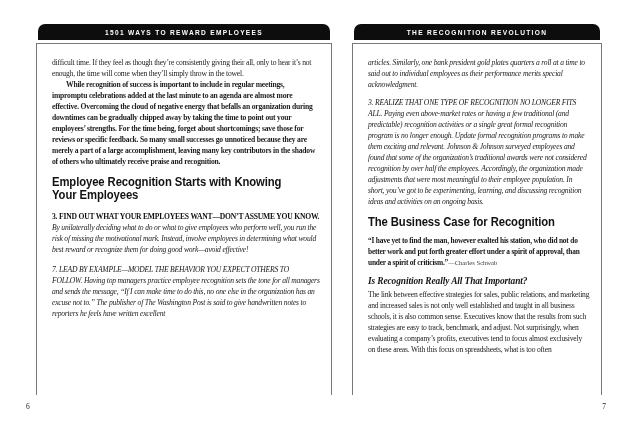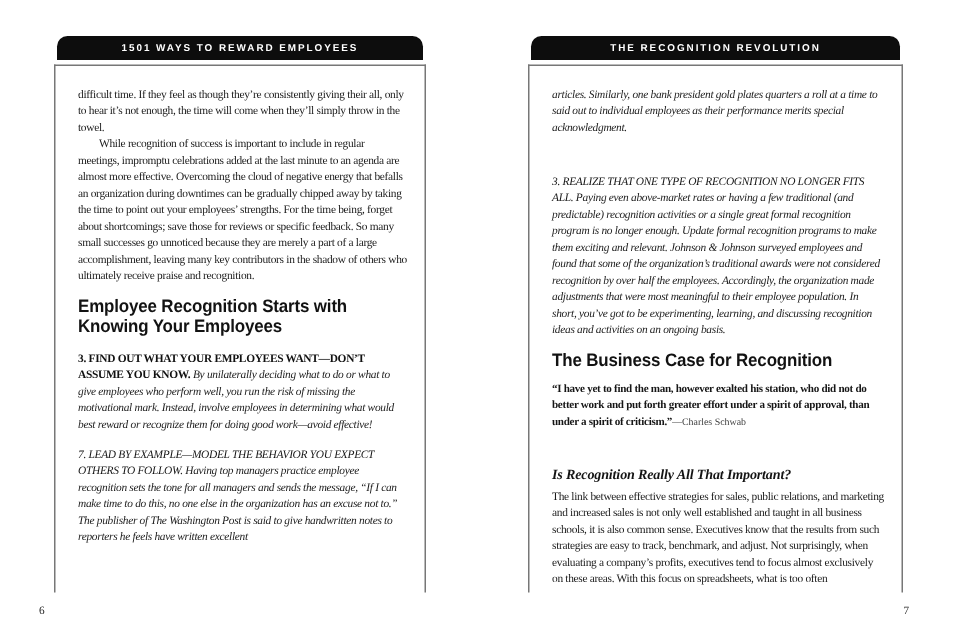--- a/index.html
+++ b/index.html
@@ -1,47 +1,47 @@
 <!DOCTYPE html>
 <html style="--banner-bg: #0d0d0d; --banner-text: #ffffff; --body-text: #1b1b1b;"><head>
 <meta charset="utf-8">
 <style>
   html,body{margin:0;padding:0;background:#e8e8e8;}
   .stage{width:640px;height:426px;background:#ffffff;position:relative;overflow:hidden;
          font-family:"Liberation Serif",serif;}
   .page{position:absolute;top:24px;}
-  .page-left{left:36px;width:248px;}
+  .page-left{left:36px;width:296px;}
   .page-right{left:352px;width:250px;}
 
   .banner{height:16px;margin:0 2px;background:var(--banner-bg,#0d0d0d);
           border-radius:7px 7px 0 0;display:flex;align-items:center;justify-content:center;}
   .banner span{color:var(--banner-text,#ffffff);font-family:"Liberation Sans",sans-serif;
           font-weight:bold;font-size:6.6px;letter-spacing:1.3px;white-space:nowrap;}
 
   .frame{margin-top:3px;border:1px solid #777;border-bottom:none;height:352px;
          box-sizing:border-box;padding:13px 11px 0 15px;overflow:hidden;}
 
   .body-text{margin:0;font-size:7.6px;line-height:11px;letter-spacing:-0.2px;
          color:var(--body-text,#1b1b1b);text-align:left;}
-  .indent{text-indent:14px;}
+  .indent{text-indent:14px;font-weight:bold;}
   .tip{font-style:italic;}
   .mt9{margin-top:9px;}
-  .mt7{margin-top:25px;}
+  .mt7{margin-top:7px;}
   .lead-strong{font-style:normal;font-weight:bold;color:#111;}
   .lead-caps{font-style:italic;color:#161616;}
 
   .section-heading{font-family:"Liberation Sans",sans-serif;font-weight:bold;
          font-size:12px;line-height:13px;color:#121212;margin:9px 0 0;
          transform:scaleX(0.94);transform-origin:left center;letter-spacing:-0.1px;}
 
   .quote{margin:6px 0 0;font-size:7.4px;line-height:11.2px;letter-spacing:-0.2px;
          font-weight:bold;color:#161616;}
   .quote .attribution{font-weight:normal;font-size:6.6px;letter-spacing:0;color:#3d3d3d;}
 
-  .subheading{margin:23px 0 2px;font-weight:bold;font-style:italic;font-size:9.4px;
+  .subheading{margin:6px 0 2px;font-weight:bold;font-style:italic;font-size:9.4px;
          line-height:12px;color:#141414;letter-spacing:-0.1px;}
 
   .page-number{position:absolute;top:378px;font-size:7.5px;color:#222;
          font-family:"Liberation Serif",serif;}
   .pn-left{left:-10px;}
   .pn-right{right:-4px;}
 </style>
 </head>
 <body>
 

